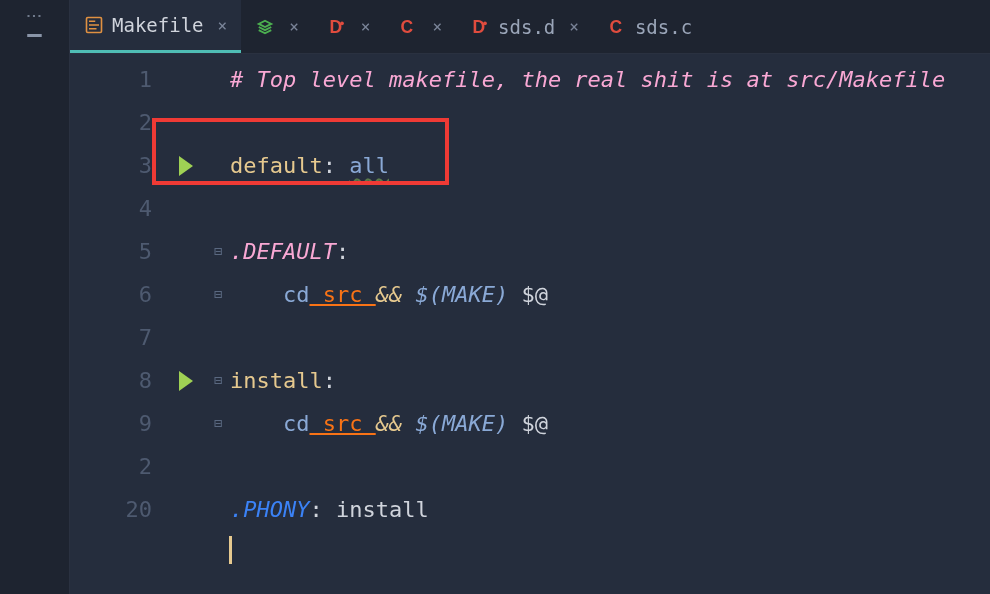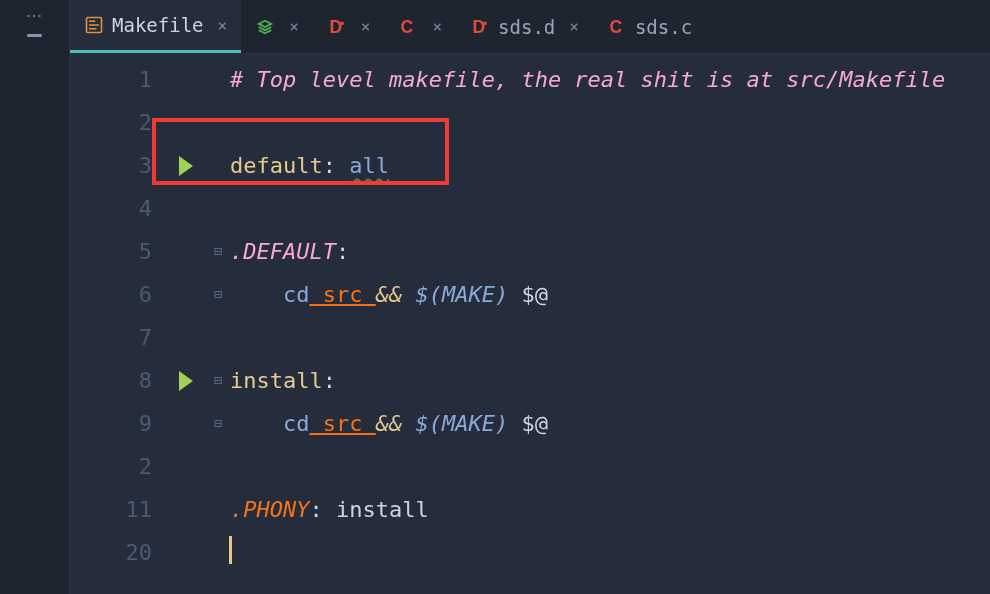--- a/index.html
+++ b/index.html
@@ -138,21 +138,21 @@
 }
 .comment { color: #f9a8d4; font-style: italic; }
 .target { color: #e6c98f; }
 .dep-all { color: #8aa9d6; text-decoration: underline wavy #5a7a4a; text-underline-offset: 5px; }
 .special-target { color: #f9a8d4; font-style: italic; }
 .cmd { color: #8aa9d6; }
 .kw-src { color: #f97316; text-decoration: underline; }
 .and-op { color: #e6c98f; font-style: italic; }
 .make-var { color: #8aa9d6; font-style: italic; }
 .dollar-at { color: #d0d4dc; }
-.phony { color: #f97316; font-style: italic; }
+.phony { color: #3b82f6; font-style: italic; }
 .phony-dep { color: #d0d4dc; }
 .cursor {
   display: inline-block;
   width: 3px;
   height: 28px;
   background: #e6c98f;
   margin-left: -1px;
   vertical-align: -4px;
 }
 .highlight-box {
@@ -236,21 +236,20 @@
       <div class="gutter-line">1</div>
       <div class="gutter-line">2</div>
       <div class="gutter-line">3</div>
       <div class="gutter-line">4</div>
       <div class="gutter-line">5</div>
       <div class="gutter-line">6</div>
       <div class="gutter-line">7</div>
       <div class="gutter-line">8</div>
       <div class="gutter-line">9</div>
       <div class="gutter-line">2</div>
-      <div class="gutter-line">11</div>
       <div class="gutter-line">20</div>
     </div>
 
     <div class="run-gutter">
       <div class="run-gutter-line"></div>
       <div class="run-gutter-line"></div>
       <div class="run-gutter-line">
           <div class="play-triangle"></div>
         </div>
       <div class="run-gutter-line"></div>

